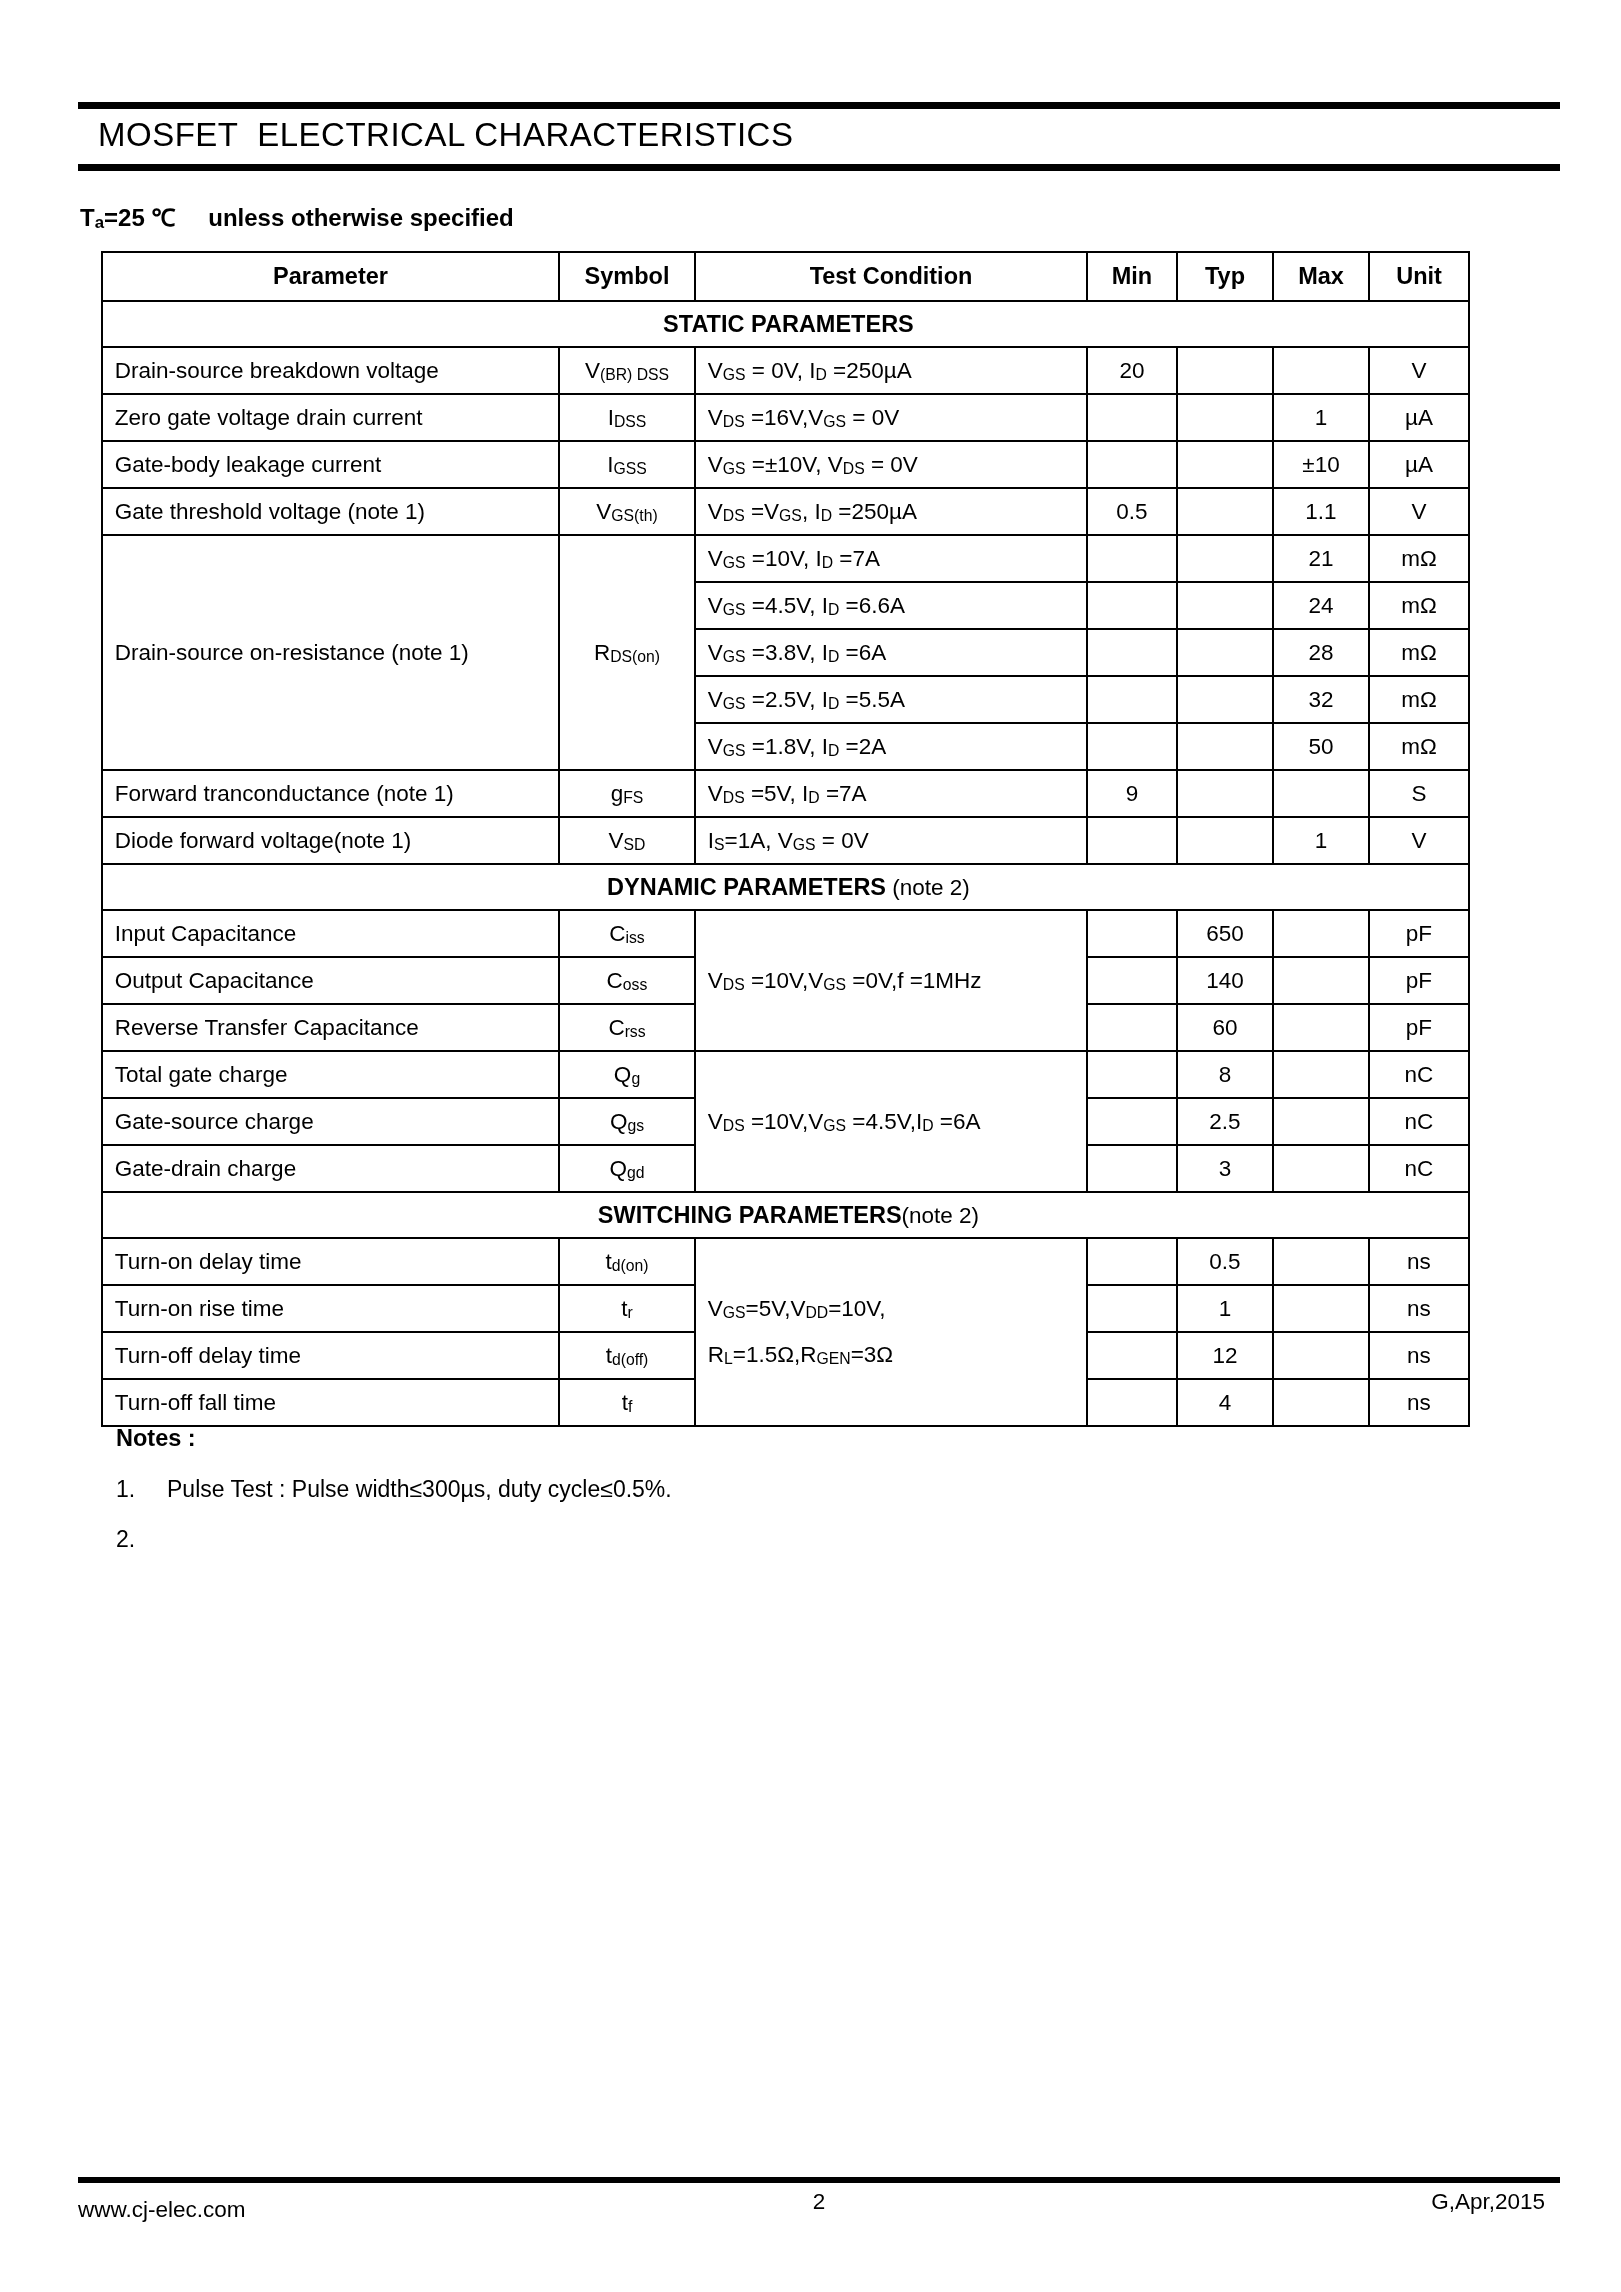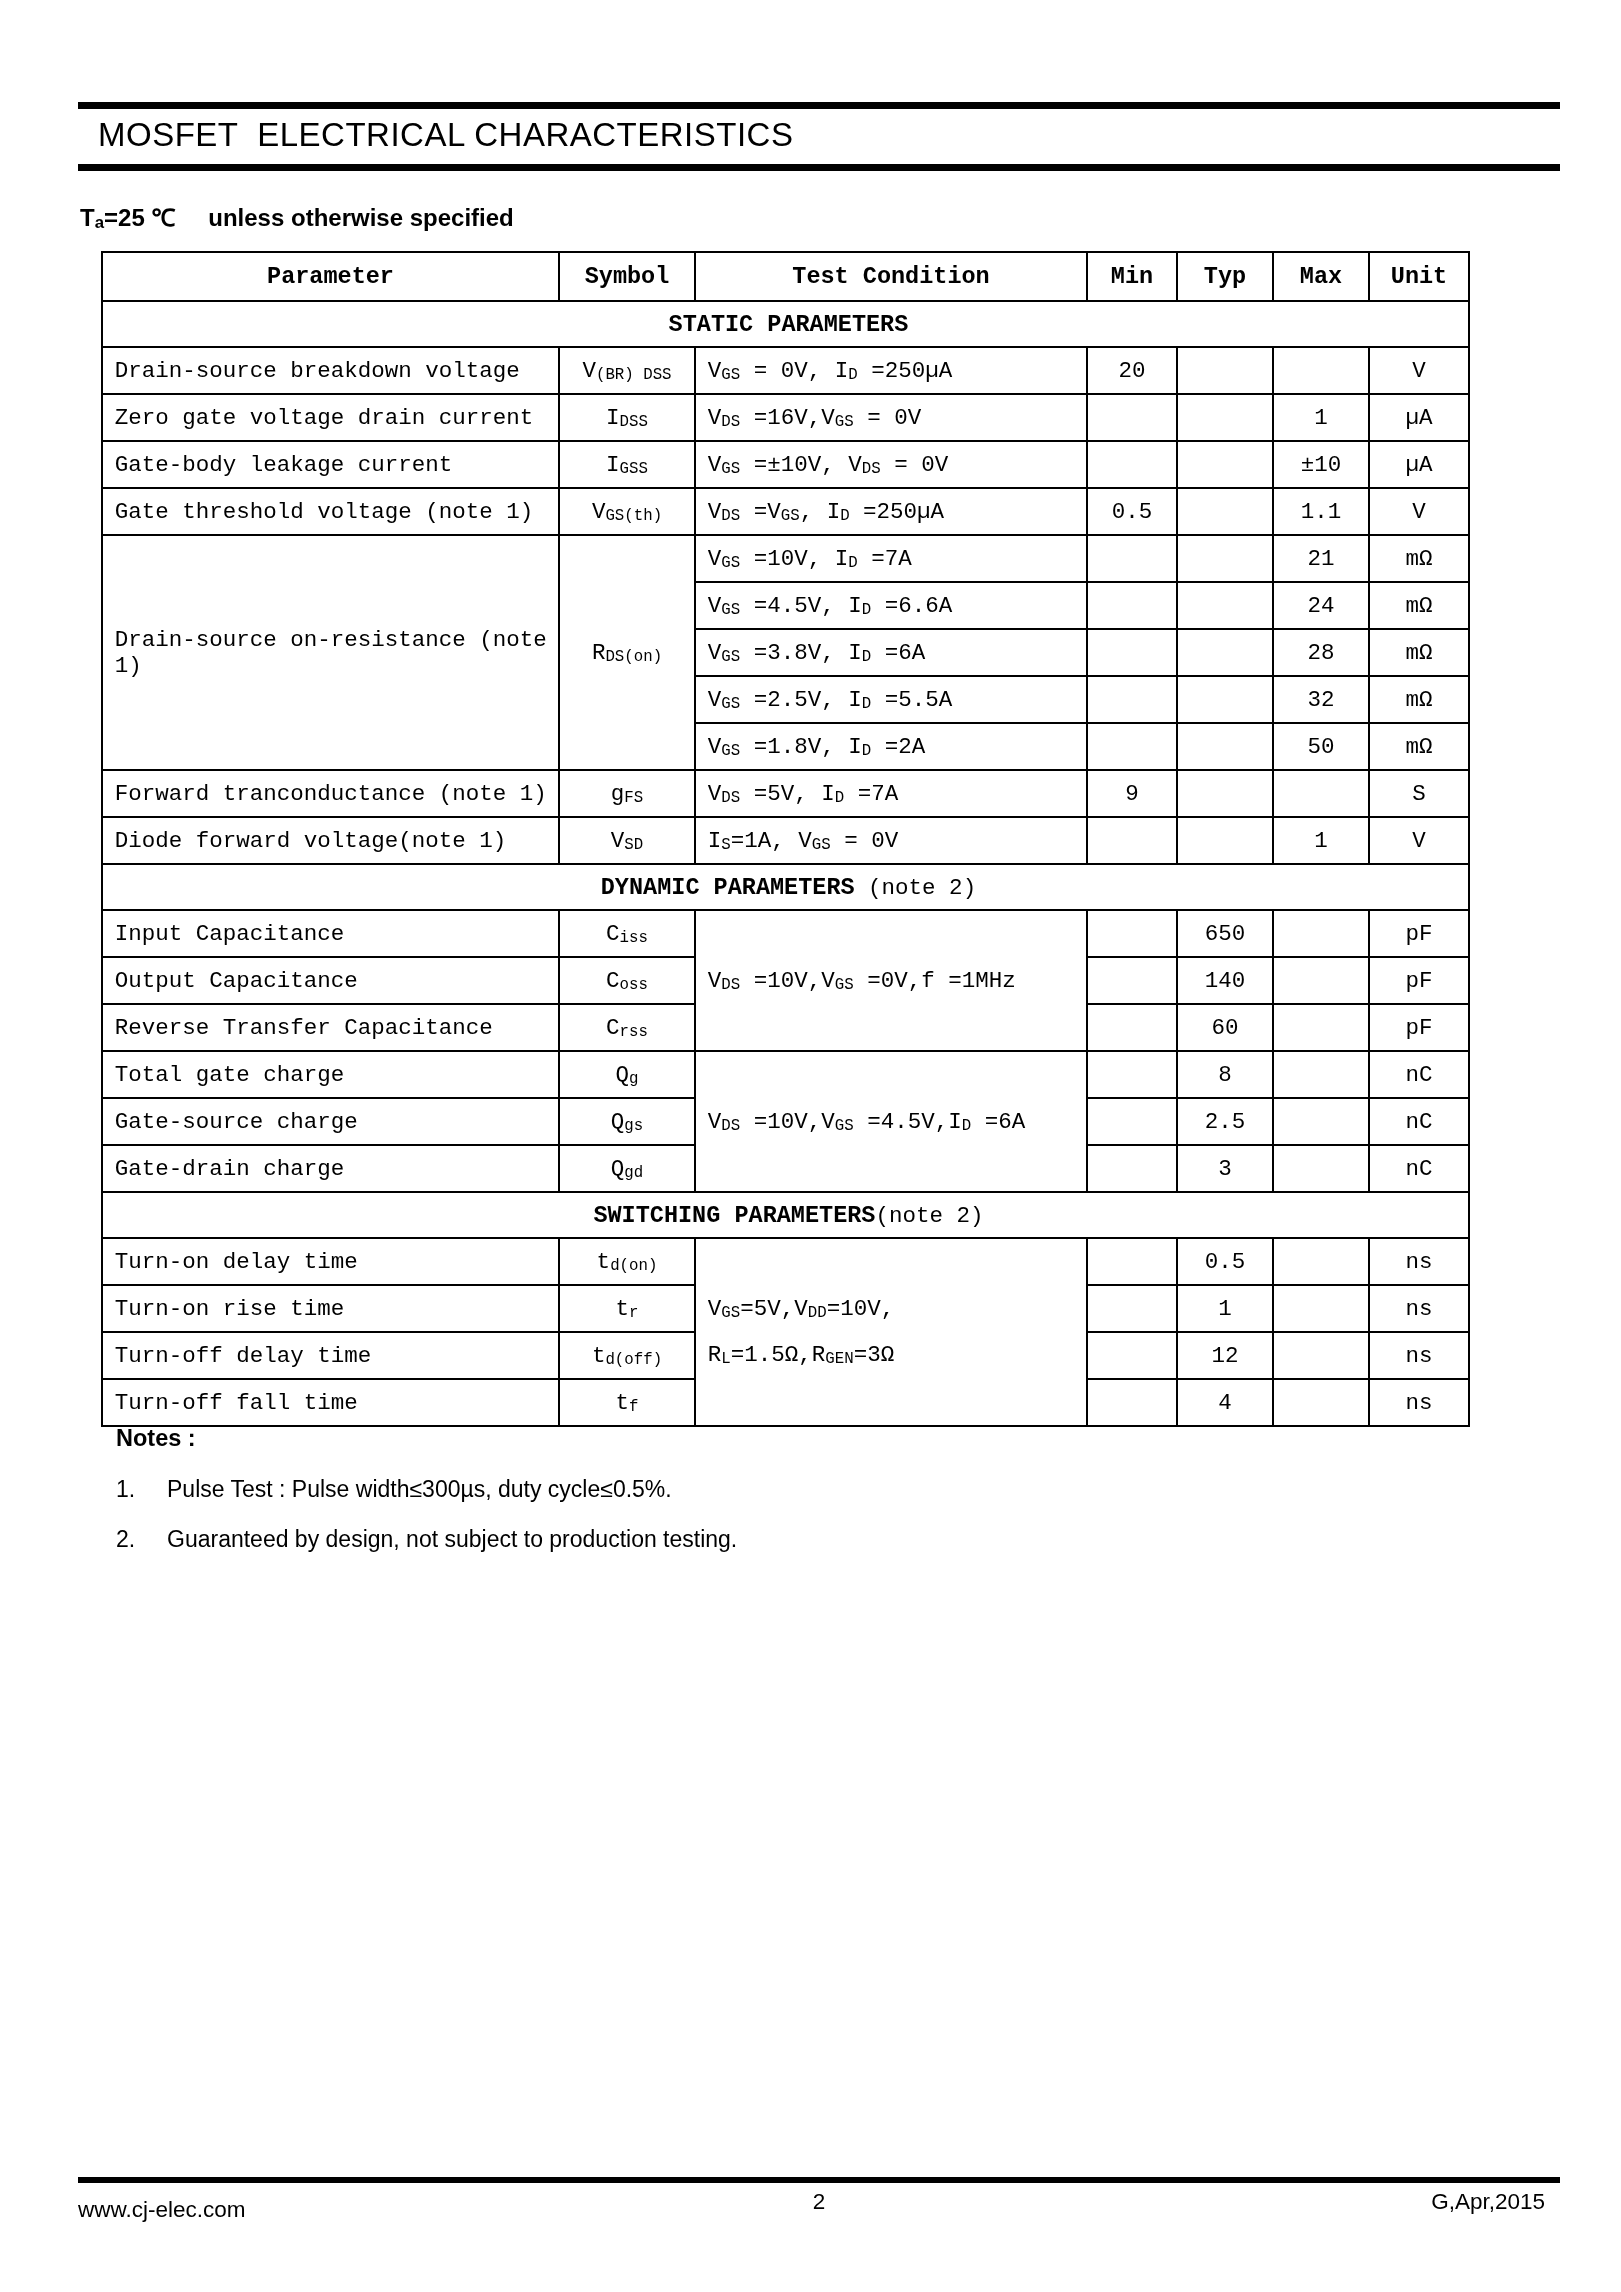--- a/index.html
+++ b/index.html
@@ -6,21 +6,21 @@
   body{font-family:"Liberation Sans", sans-serif;color:#000;}
   #sheet{position:relative;width:1621px;height:2293px;background:#ffffff;margin:0 auto;overflow:hidden;}
   .rule{position:absolute;background:#000;}
   #rule-top{left:78px;top:102px;width:1482px;height:6.9px;}
   #rule-title-bottom{left:78px;top:164px;width:1482px;height:6.9px;}
   #page-title{position:absolute;left:98px;top:116px;font-size:33px;font-weight:normal;letter-spacing:0.5px;white-space:pre;}
   #subtitle{position:absolute;left:80px;top:200px;font-size:24px;font-weight:bold;}
   #subtitle .sp{display:inline-block;width:33px;}
   
   #table-wrap{position:absolute;left:101px;top:251px;}
-  table{border-collapse:collapse;table-layout:fixed;width:1367px;border:2.9px solid #000;font-family:Liberation Mono, monospace;}
+  table{border-collapse:collapse;table-layout:fixed;width:1367px;border:2.9px solid #000;}
   col.c0{width:457px;}col.c1{width:136px;}col.c2{width:392px;}
   col.c3{width:90px;}col.c4{width:96px;}col.c5{width:96px;}col.c6{width:100px;}
   td{border:2px solid #000;font-size:22.5px;text-align:center;vertical-align:middle;padding:0 5.9px;}
   td.left{text-align:left;padding-left:11.8px;}
   tr.header-row td{font-weight:bold;font-size:23.5px;height:47px;border-bottom:2.9px solid #000;}
   tr.data-row{height:47px;}
   tr.section-row td{font-weight:bold;text-align:center;font-size:23.5px;height:44px;
     border-top:2.9px solid #000;border-bottom:2.9px solid #000;padding-left:11.8px;}
   tr.section-row .suffix{font-weight:normal;font-size:22.5px;}
   td.gap{line-height:2.05;}
@@ -258,21 +258,20 @@
 
   <div id="notes">
     <div id="notes-heading">Notes :</div>
     <div id="notes-list">
         <div class="note-item">
           <span class="note-num">1.</span>
           <span>Pulse Test : Pulse width≤300µs, duty cycle≤0.5%.</span>
         </div>
         <div class="note-item">
           <span class="note-num">2.</span>
-          <span>Guaranteed by design, not subject to production testing.</span>
         </div>
       </div>
   </div>
 
   <div id="footer-rule" class="rule"></div>
   <div id="footer">
     <span id="footer-center">2</span>
     <span id="footer-left">www.cj-elec.com</span>
     <span id="footer-right">G,Apr,2015</span>
   </div>

